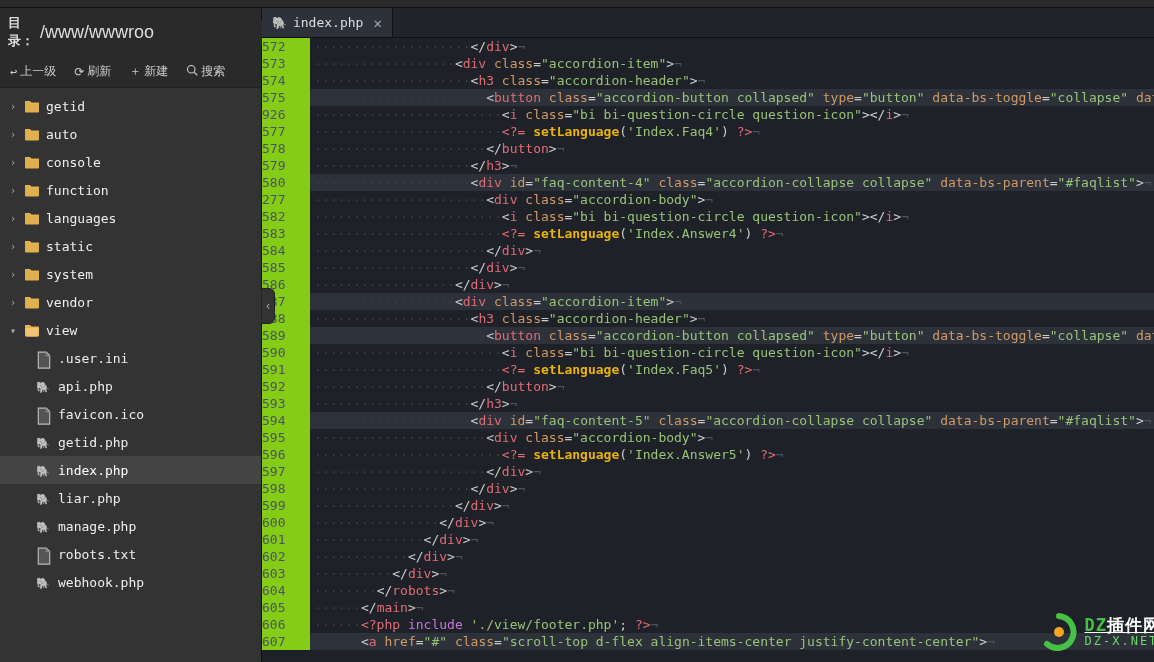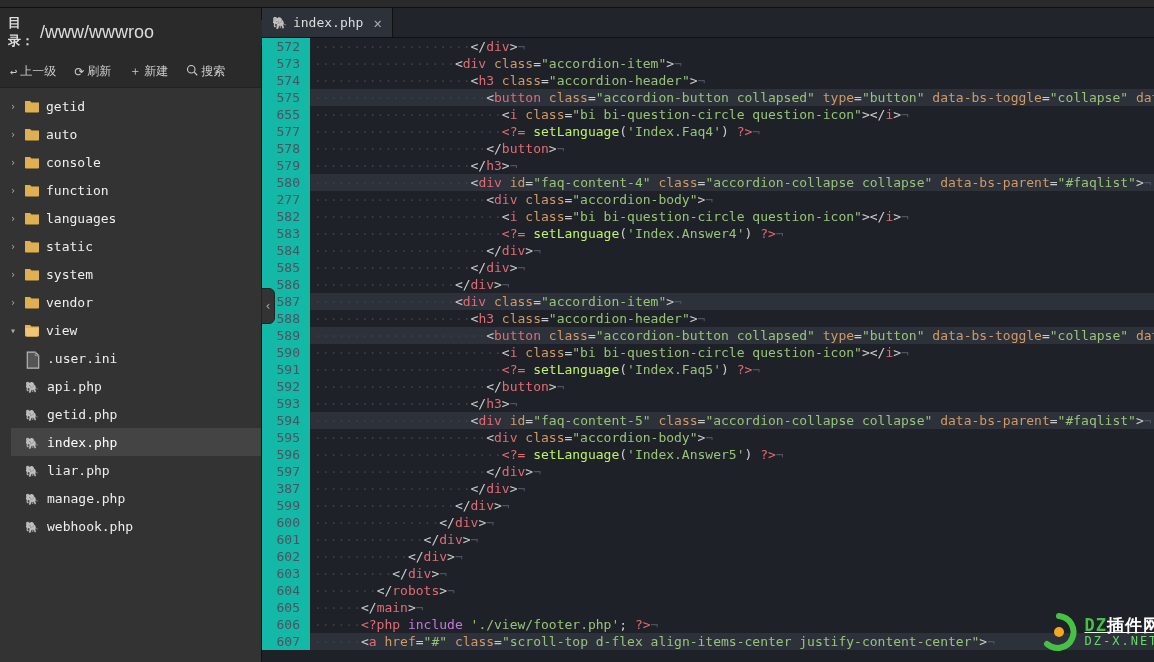--- a/index.html
+++ b/index.html
@@ -93,21 +93,21 @@
   display: inline-block;
 }
 .folder-icon svg { display:block; }
 .file-icon {
   width: 16px; height: 14px;
   margin-right: 6px;
   display: inline-block;
   color: #aaa;
 }
 .php-icon { color: #6a8db3; }
-.tree-item.child { padding-left: 14px; margin-left: 11px; }
+.tree-item.child { padding-left: 36px; }
 .editor-pane {
   flex: 1;
   display: flex;
   flex-direction: column;
   background: #1e2127;
   position: relative;
 }
 .tab-bar {
   height: 30px;
   background: #21252b;
@@ -130,30 +130,30 @@
 .code-area {
   flex: 1;
   display: flex;
   overflow: auto;
   font-family: Consolas, monospace;
   font-size: 13px;
   line-height: 17px;
 }
 .hl { background: #2c313a; }
 .line { display: flex; }
-.line .gl { width: 48px; text-align: right; padding-right: 10px; color: #4b5363; flex-shrink: 0; background:#14b8a6; }
+.line .gl { width: 48px; padding-right: 10px; color: #4b5363; flex-shrink: 0; background:#84cc16; }
 .line .cl { flex:1; white-space: pre; padding-left: 4px; }
 .line .dots { color: #3a3f4b; }
 .line.hl .cl { background: #2c313a; }
 .tag { color: #e06c75; }
 .attr { color: #d19a66; }
 .str { color: #98c379; }
 .kw { color: #c678dd; }
 .php { color: #e06c75; }
-.fn { color: #bef264; }
+.fn { color: #eab308; font-weight: bold; }
 .nl { color: #4b5363; }
 .collapse-handle {
   position: absolute;
   top: 280px;
   left: -1px;
   width: 14px;
   height: 36px;
   background: #333;
   border: 1px solid #222;
   border-radius: 0 6px 6px 0;
@@ -303,34 +303,48 @@
               <path d="M2 1h7l3 3v11H2z" fill="#555"></path>
               <path d="M9 1v3h3" stroke="#888"></path>
             </svg></span>
           <span>.user.ini</span>
         </div>
         <div class="tree-item child">
           <span class="file-icon php-icon"><span style="font-size:11px">🐘</span></span>
           <span>api.php</span>
         </div>
         <div class="tree-item child">
+          <span class="file-icon "><svg viewBox="0 0 14 16" fill="none" stroke="#bbb" stroke-width="1">
+              <path d="M2 1h7l3 3v11H2z" fill="#555"></path>
+              <path d="M9 1v3h3" stroke="#888"></path>
+            </svg></span>
+          <span>favicon.ico</span>
+        </div>
+        <div class="tree-item child">
           <span class="file-icon php-icon"><span style="font-size:11px">🐘</span></span>
           <span>getid.php</span>
         </div>
         <div class="tree-item child selected">
           <span class="file-icon php-icon"><span style="font-size:11px">🐘</span></span>
           <span>index.php</span>
         </div>
         <div class="tree-item child">
           <span class="file-icon php-icon"><span style="font-size:11px">🐘</span></span>
           <span>liar.php</span>
         </div>
         <div class="tree-item child">
           <span class="file-icon php-icon"><span style="font-size:11px">🐘</span></span>
           <span>manage.php</span>
+        </div>
+        <div class="tree-item child">
+          <span class="file-icon "><svg viewBox="0 0 14 16" fill="none" stroke="#bbb" stroke-width="1">
+              <path d="M2 1h7l3 3v11H2z" fill="#555"></path>
+              <path d="M9 1v3h3" stroke="#888"></path>
+            </svg></span>
+          <span>robots.txt</span>
         </div>
         <div class="tree-item child">
           <span class="file-icon php-icon"><span style="font-size:11px">🐘</span></span>
           <span>webhook.php</span>
         </div>
       </div>
   </div>
 
   <div class="editor-pane">
     <div class="collapse-handle">‹</div>
@@ -353,21 +367,21 @@
           </div>
           <div class="line">
             <div class="gl">574</div>
             <div class="cl"><span class="dots">····················</span>&lt;<span class="tag">h3</span> <span class="attr">class</span>=<span class="str">"accordion-header"</span>&gt;<span class="nl">¬</span></div>
           </div>
           <div class="line hl">
             <div class="gl">575</div>
             <div class="cl"><span class="dots">······················</span>&lt;<span class="tag">button</span> <span class="attr">class</span>=<span class="str">"accordion-button collapsed"</span> <span class="attr">type</span>=<span class="str">"button"</span> <span class="attr">data-bs-toggle</span>=<span class="str">"collapse"</span> <span class="attr">data-</span></div>
           </div>
           <div class="line">
-            <div class="gl">655</div>
+            <div class="gl">926</div>
             <div class="cl"><span class="dots">························</span>&lt;<span class="tag">i</span> <span class="attr">class</span>=<span class="str">"bi bi-question-circle question-icon"</span>&gt;&lt;/<span class="tag">i</span>&gt;<span class="nl">¬</span></div>
           </div>
           <div class="line">
             <div class="gl">577</div>
             <div class="cl"><span class="dots">························</span><span class="php">&lt;?=</span> <span class="fn">setLanguage</span>(<span class="str">'Index.Faq4'</span>) <span class="php">?&gt;</span><span class="nl">¬</span></div>
           </div>
           <div class="line">
             <div class="gl">578</div>
             <div class="cl"><span class="dots">······················</span>&lt;/<span class="tag">button</span>&gt;<span class="nl">¬</span></div>
           </div>
@@ -441,21 +455,21 @@
           </div>
           <div class="line">
             <div class="gl">596</div>
             <div class="cl"><span class="dots">························</span><span class="php">&lt;?=</span> <span class="fn">setLanguage</span>(<span class="str">'Index.Answer5'</span>) <span class="php">?&gt;</span><span class="nl">¬</span></div>
           </div>
           <div class="line">
             <div class="gl">597</div>
             <div class="cl"><span class="dots">······················</span>&lt;/<span class="tag">div</span>&gt;<span class="nl">¬</span></div>
           </div>
           <div class="line">
-            <div class="gl">387</div>
+            <div class="gl">598</div>
             <div class="cl"><span class="dots">····················</span>&lt;/<span class="tag">div</span>&gt;<span class="nl">¬</span></div>
           </div>
           <div class="line">
             <div class="gl">599</div>
             <div class="cl"><span class="dots">··················</span>&lt;/<span class="tag">div</span>&gt;<span class="nl">¬</span></div>
           </div>
           <div class="line">
             <div class="gl">600</div>
             <div class="cl"><span class="dots">················</span>&lt;/<span class="tag">div</span>&gt;<span class="nl">¬</span></div>
           </div>

